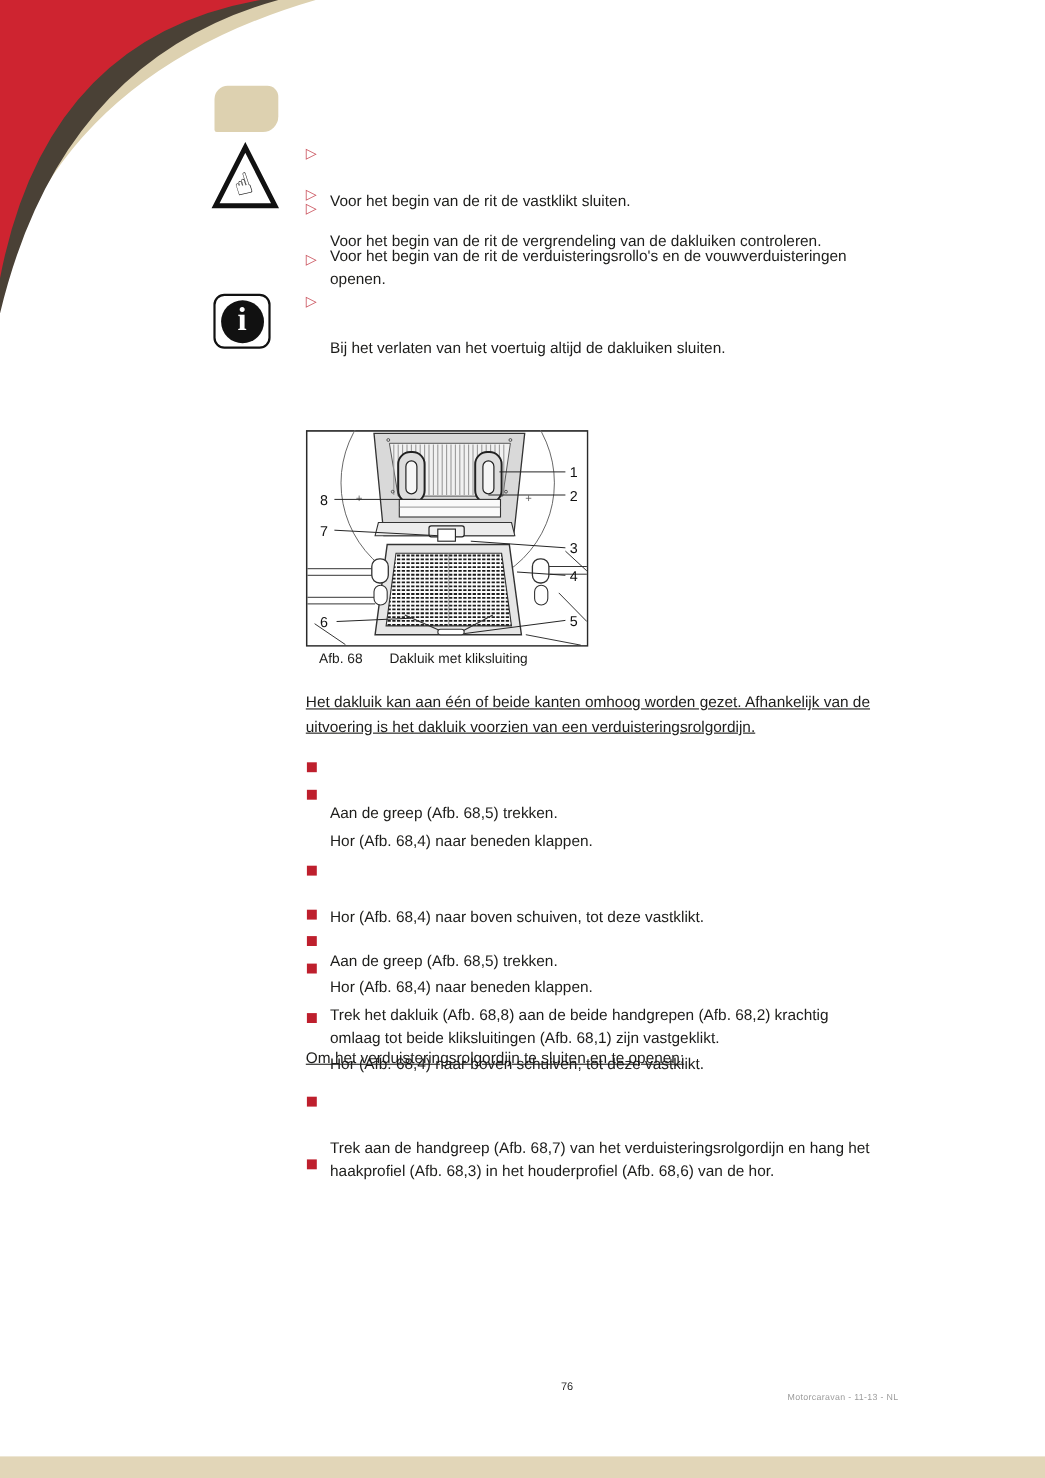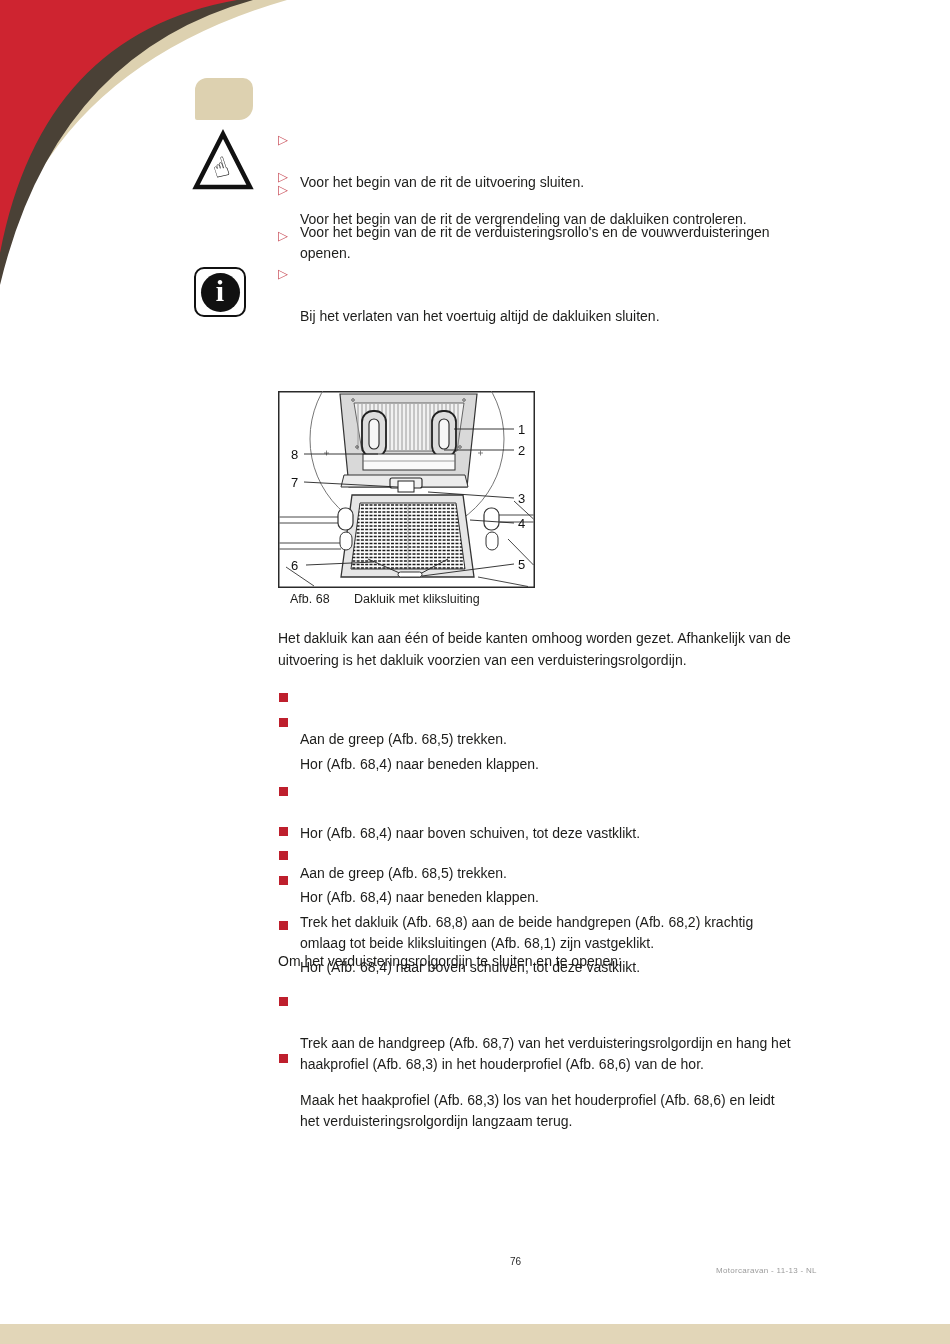--- a/index.html
+++ b/index.html
@@ -17,21 +17,21 @@
 
   
   .warn-icon { position:absolute; left:191px; top:129px; }
   .info-icon { position:absolute; left:194px; top:267px; width:52px; height:50px;
     border:2.5px solid #111; border-radius:10px; background:#fff;
     display:flex; align-items:center; justify-content:center; }
   .info-circle { width:39px; height:39px; border-radius:50%; background:#111;
     display:flex; align-items:center; justify-content:center; }
   .info-circle span { color:#fff; font-family:"Liberation Serif","DejaVu Serif",serif;
     font-weight:bold; font-size:30px; line-height:1; transform:translateY(-1px); }
-  .para { position:absolute; left:278px; width:545px; font-size:14px; line-height:21.5px; white-space:pre-line; }
+  .para { position:absolute; left:278px; width:545px; font-size:14px; line-height:21.5px; white-space:pre-line;text-decoration:underline; }
 
   .li { position:absolute; left:278px; width:540px; padding-left:22px; font-size:14px; line-height:20.5px; white-space:pre-line; }
   .tri-marker { position:absolute; left:0; top:-1px; font-size:13px; color:#cb5660; }
   .tri-marker::before { content:"\25B7"; }
   .sq-marker { position:absolute; left:1px; top:5px; width:9px; height:9px; background:#be1f2d; }
 
   
   .figure { position:absolute; left:278px; top:391px; width:257px; height:197px; }
   .fig-caption { position:absolute; left:290px; top:592px; width:400px; font-size:12.5px; color:#1d1d1b; }
   .fig-caption .cap-text { position:absolute; left:64px; top:0; }
@@ -56,21 +56,21 @@
 
   <div class="chapter-tab"></div>
 
   <svg class="warn-icon" width="64" height="64" viewBox="0 0 64 64">
     <polygon points="32,5 59,58 5,58" fill="#ffffff" stroke="#111111" stroke-width="4.5" stroke-linejoin="miter"></polygon>
     <text x="22" y="48" font-size="27" fill="#111" transform="rotate(-18 30 40)">☝</text>
   </svg>
 
   <div class="li" style="top:131px">
     <span class="tri-marker"></span>
-    <span>Voor het begin van de rit de uitvoering sluiten.</span>
+    <span>Voor het begin van de rit de vastklikt sluiten.</span>
   </div>
   <div class="li" style="top:168px">
     <span class="tri-marker"></span>
     <span>Voor het begin van de rit de vergrendeling van de dakluiken controleren.</span>
   </div>
   <div class="li" style="top:181px">
     <span class="tri-marker"></span>
     <span>Voor het begin van de rit de verduisteringsrollo's en de vouwverduisteringen
 openen.</span>
   </div>
@@ -212,21 +212,19 @@
 
   <div class="para" style="top:951px">Om het verduisteringsrolgordijn te sluiten en te openen:</div>
 
   <div class="li" style="top:992px">
     <span class="sq-marker"></span>
     <span>Trek aan de handgreep (Afb. 68,7) van het verduisteringsrolgordijn en hang het
 haakprofiel (Afb. 68,3) in het houderprofiel (Afb. 68,6) van de hor.</span>
   </div>
   <div class="li" style="top:1049px">
     <span class="sq-marker"></span>
-    <span>Maak het haakprofiel (Afb. 68,3) los van het houderprofiel (Afb. 68,6) en leidt
-het verduisteringsrolgordijn langzaam terug.</span>
   </div>
 
   <div class="page-number">76</div>
   <div class="footer-right">Motorcaravan - 11-13 - NL</div>
   <div class="footer-band"></div>
 
 </div>
 
 </body></html>

